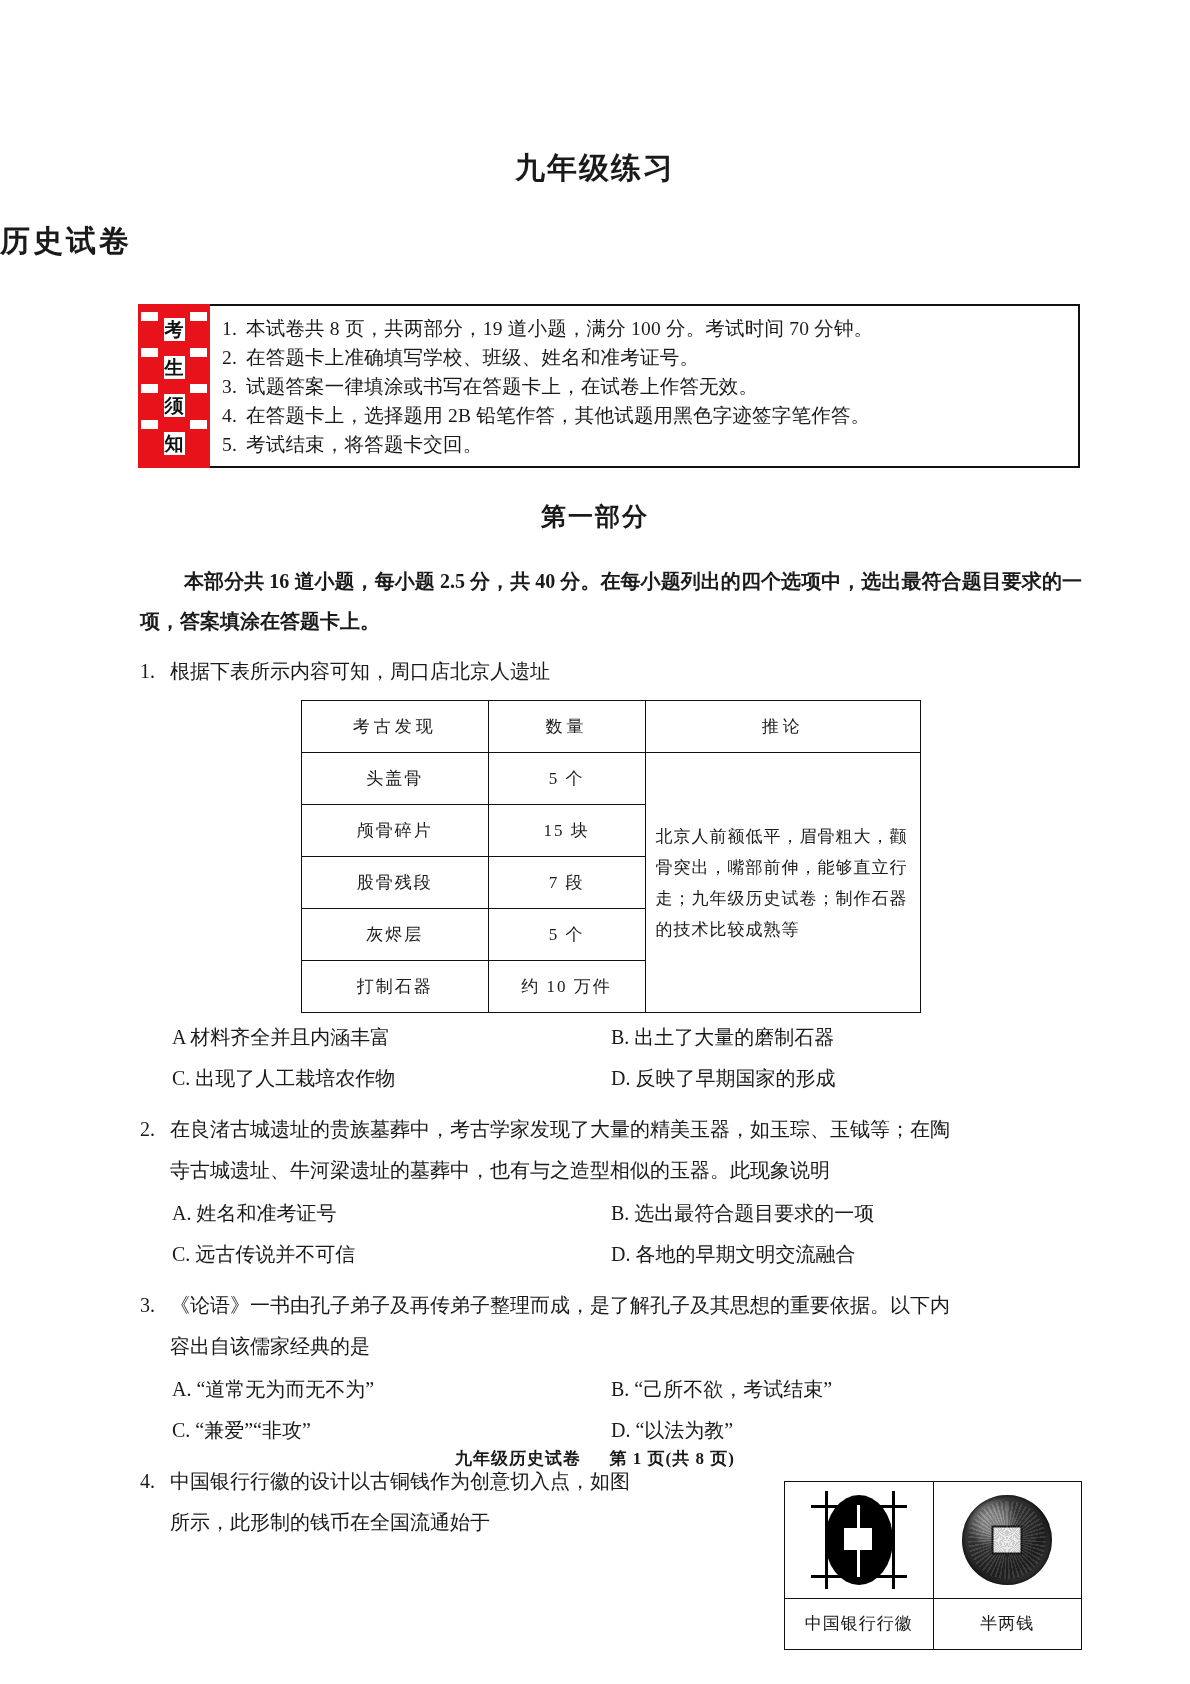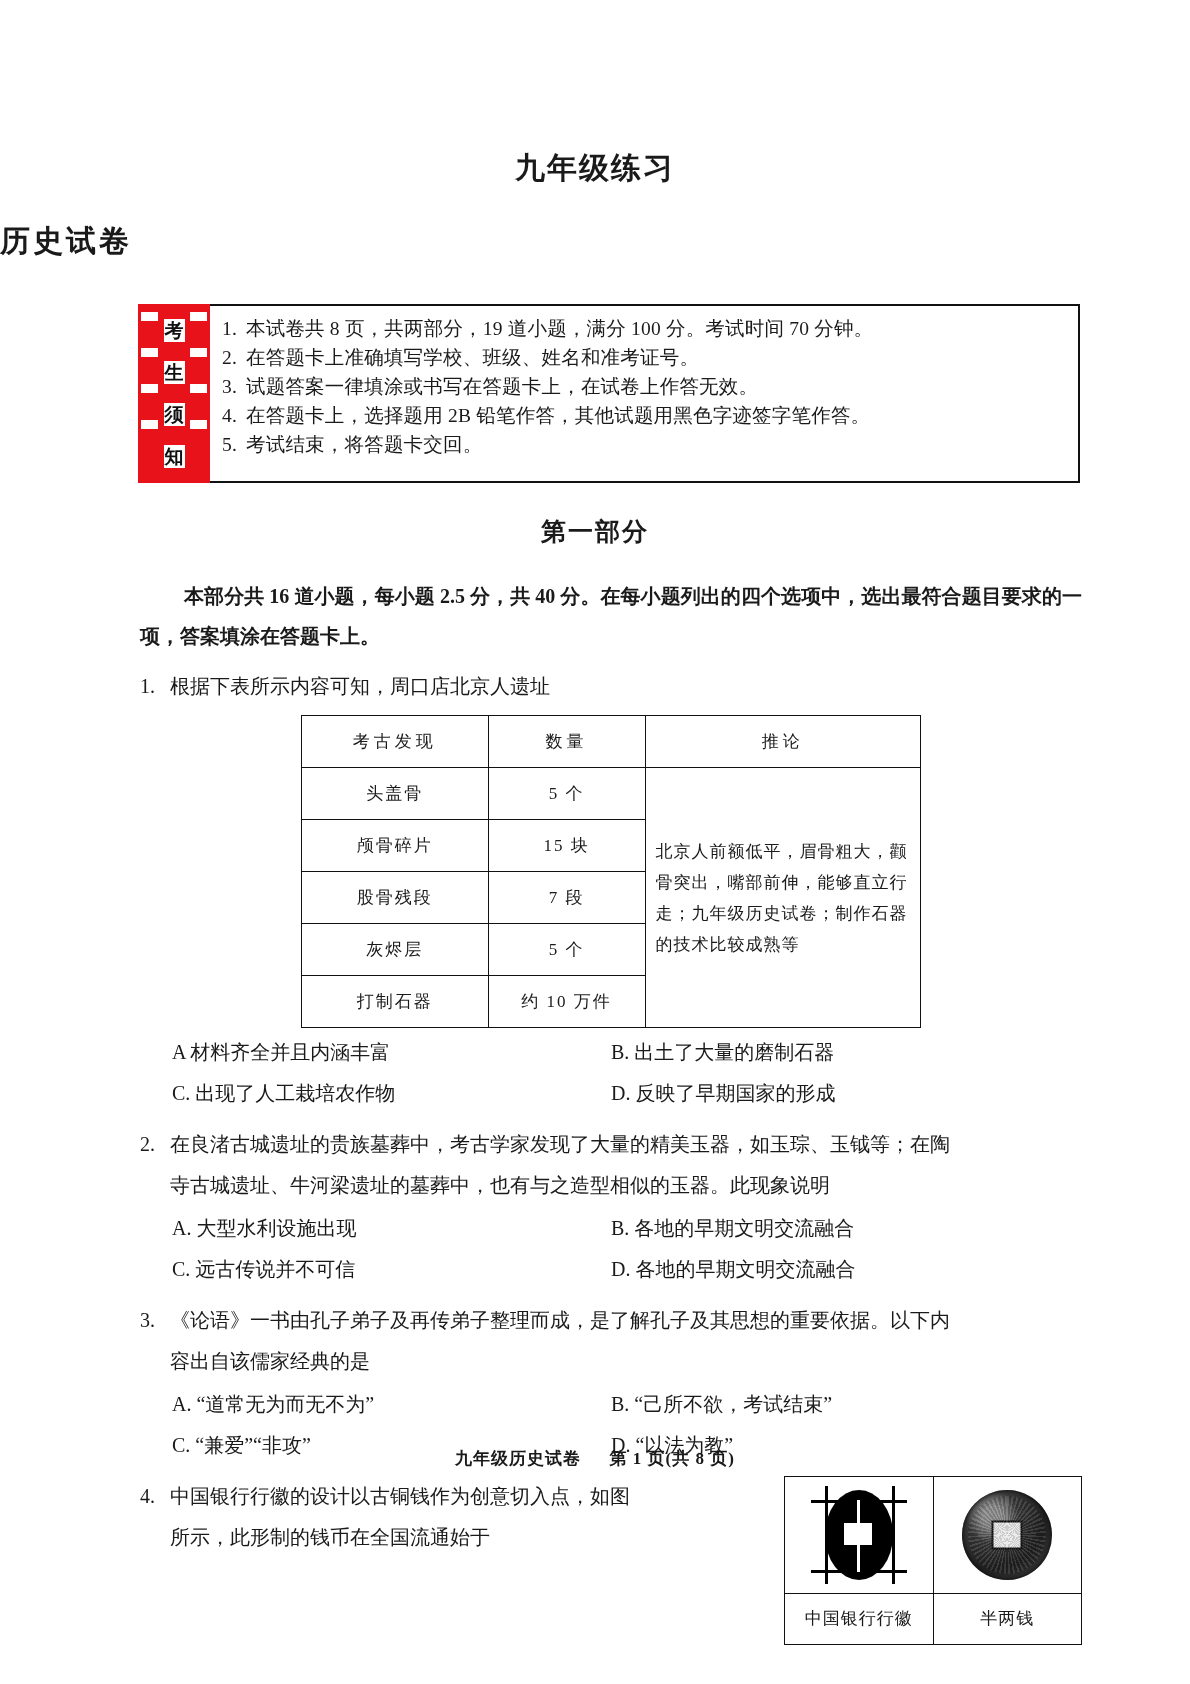--- a/index.html
+++ b/index.html
@@ -56,21 +56,21 @@
     line-height:1;
     padding:2px 1px;
     font-family:"Liberation Serif","DejaVu Serif",serif;
     z-index:2;
   }
   .perf { position:absolute; width:17px; height:9px; background:#fff; z-index:1; }
   .perf.l { left:3px; }
   .perf.r { right:3px; }
   .notice-list {
     flex:1;
-    padding:8px 10px 22px 12px;
+    padding:8px 10px 7px 12px;
     box-sizing:border-box;
   }
   .notice-list .li {
     font-size:19.5px;
     line-height:29px;
     white-space:nowrap;
     letter-spacing:0.2px;
   }
   .notice-list .li .num { display:inline-block; width:24px; }
 
@@ -127,21 +127,21 @@
     padding:4px 8px 4px 10px;
     line-height:31px;
     letter-spacing:1px;
     width:260px;
   }
 
   
   .q4-wrap { position:relative; }
   .q4-fig {
     position:absolute;
-    right:0; top:0;
+    right:0; top:20px;
     width:298px;
     border:1.6px solid #111;
     box-sizing:border-box;
   }
   .q4-fig .imgs { display:flex; height:116px; }
   .q4-fig .cell {
     flex:1;
     position:relative;
     overflow:hidden;
   }
@@ -287,22 +287,22 @@
   </div>
 
   <div class="q">
     <div class="q-line">
       <span class="q-num">2.</span>
       <span class="q-body">在良渚古城遗址的贵族墓葬中，考古学家发现了大量的精美玉器，如玉琮、玉钺等；在陶</span>
     </div>
     <div class="q-cont">寺古城遗址、牛河梁遗址的墓葬中，也有与之造型相似的玉器。此现象说明</div>
     <div class="opts">
       <div class="opt-row">
-        <span class="opt-a">A. 大型水利设施出现</span>
-        <span class="opt-b">B. 各地的早期文明交流融合</span>
+        <span class="opt-a">A. 姓名和准考证号</span>
+        <span class="opt-b">B. 选出最符合题目要求的一项</span>
       </div>
       <div class="opt-row">
         <span class="opt-a">C. 远古传说并不可信</span>
         <span class="opt-b">D. 各地的早期文明交流融合</span>
       </div>
     </div>
   </div>
 
   <div class="q">
     <div class="q-line">

